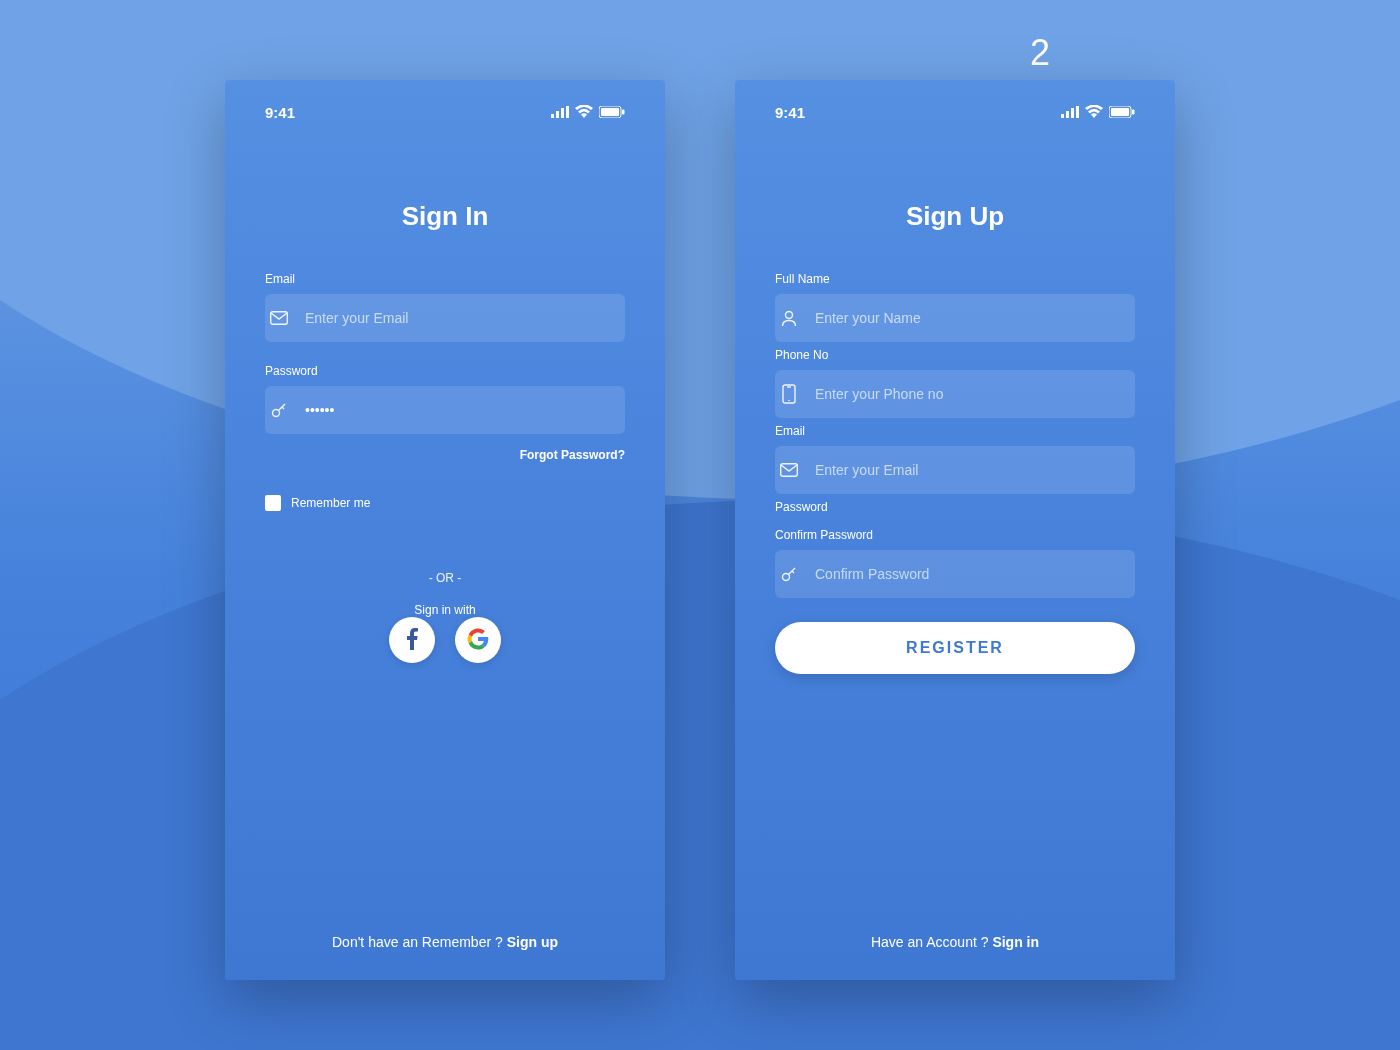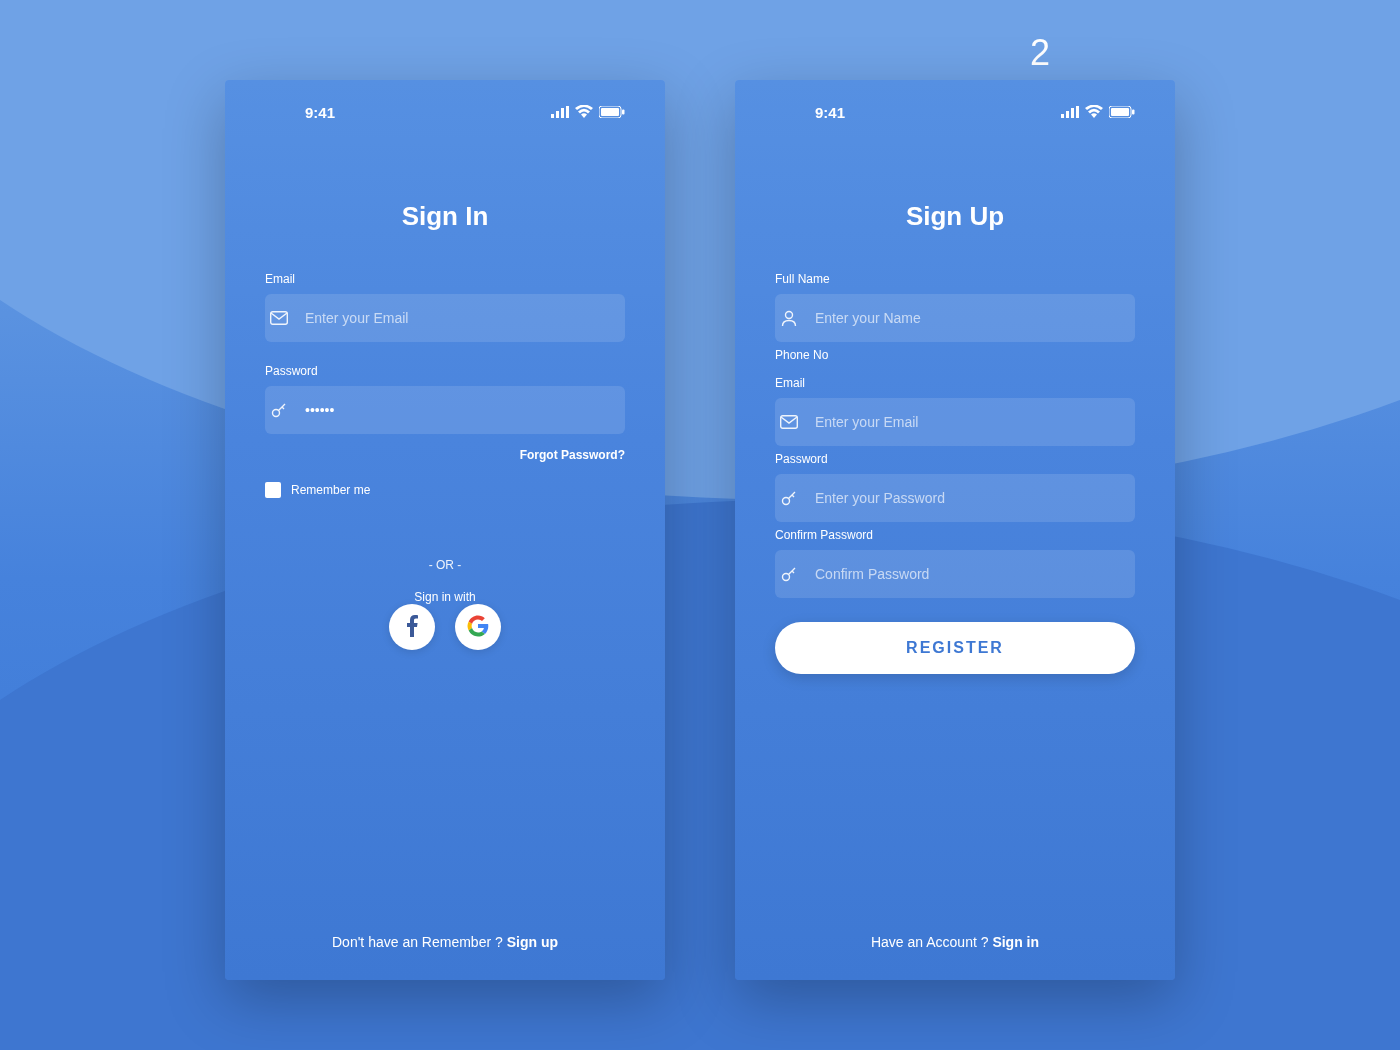--- a/index.html
+++ b/index.html
@@ -49,21 +49,20 @@
   color: #fff;
   position: relative;
 }
 .status-bar {
   display: flex;
   justify-content: space-between;
   align-items: center;
   font-size: 15px;
   font-weight: 600;
   margin-bottom: 80px;
-  margin-left: 40px;
 }
 .status-icons { display: flex; align-items: center; gap: 6px; }
 .screen-title {
   text-align: center;
   font-size: 26px;
   font-weight: 700;
   margin-bottom: 40px;
 }
 .field { margin-bottom: 22px; }
 .field-label { font-size: 12px; font-weight: 500; margin-bottom: 8px; }
@@ -91,21 +90,21 @@
   outline: none;
   color: #fff;
   font-size: 14px;
 }
 .input-text::placeholder { color: rgba(255,255,255,0.65); }
 .forgot {
   text-align: right;
   font-size: 12px;
   font-weight: 600;
   margin-top: -8px;
-  margin-bottom: 20px;
+  margin-bottom: 33px;
 }
 .remember {
   display: flex;
   align-items: center;
   gap: 10px;
   font-size: 12px;
   margin-bottom: 36px;
 }
 .checkbox {
   width: 16px;
@@ -287,57 +286,58 @@
               <circle cx="9" cy="6" r="3.5"></circle>
               <path d="M2.5 17c0-3.6 2.9-5.5 6.5-5.5s6.5 1.9 6.5 5.5"></path>
             </svg>
         </span>
         <input class="input-text" placeholder="Enter your Name" style="">
       </div>
     </div>
 
     <div class="field">
       <div class="field-label">Phone No</div>
+      <div class="input-wrap">
+        <span class="input-icon">
+          <svg width="14" height="20" viewBox="0 0 14 20" fill="none" stroke="#fff" stroke-width="1.4">
+              <rect x="1" y="1" width="12" height="18" rx="2"></rect>
+              <line x1="5" y1="3" x2="9" y2="3"></line>
+              <circle cx="7" cy="16.5" r="0.8" fill="#fff" stroke="none"></circle>
+            </svg>
+        </span>
+        <input class="input-text" placeholder="Enter your Phone no" style="">
+      </div>
     </div>
 
     <div class="field">
       <div class="field-label">Email</div>
       <div class="input-wrap">
         <span class="input-icon">
           <svg width="18" height="14" viewBox="0 0 18 14" fill="none" stroke="#fff" stroke-width="1.4">
               <rect x="0.7" y="0.7" width="16.6" height="12.6" rx="2"></rect>
               <path d="M1 2 L9 8 L17 2"></path>
             </svg>
         </span>
         <input class="input-text" placeholder="Enter your Email" style="">
       </div>
     </div>
 
     <div class="field">
       <div class="field-label">Password</div>
+    </div>
+
+    <div class="field">
+      <div class="field-label">Confirm Password</div>
       <div class="input-wrap">
         <span class="input-icon">
           <svg width="18" height="18" viewBox="0 0 18 18" fill="none" stroke="#fff" stroke-width="1.4">
               <circle cx="6" cy="12" r="3.5"></circle>
               <path d="M8.5 9.5 L15 3 M12 6 L14 8"></path>
             </svg>
         </span>
-        <input class="input-text" placeholder="Enter your Password" style="">
-      </div>
-    </div>
-
-    <div class="field">
-      <div class="field-label">Confirm Password</div>
-      <div class="input-wrap">
-        <span class="input-icon">
-          <svg width="18" height="18" viewBox="0 0 18 18" fill="none" stroke="#fff" stroke-width="1.4">
-              <circle cx="6" cy="12" r="3.5"></circle>
-              <path d="M8.5 9.5 L15 3 M12 6 L14 8"></path>
-            </svg>
-        </span>
         <input class="input-text" placeholder="Confirm Password" style="">
       </div>
     </div>
 
     <button class="primary-btn">REGISTER</button>
 
     <div class="bottom-link">
       <span>Have an Account ? </span><span class="bold">Sign in</span>
     </div>
   </div>

